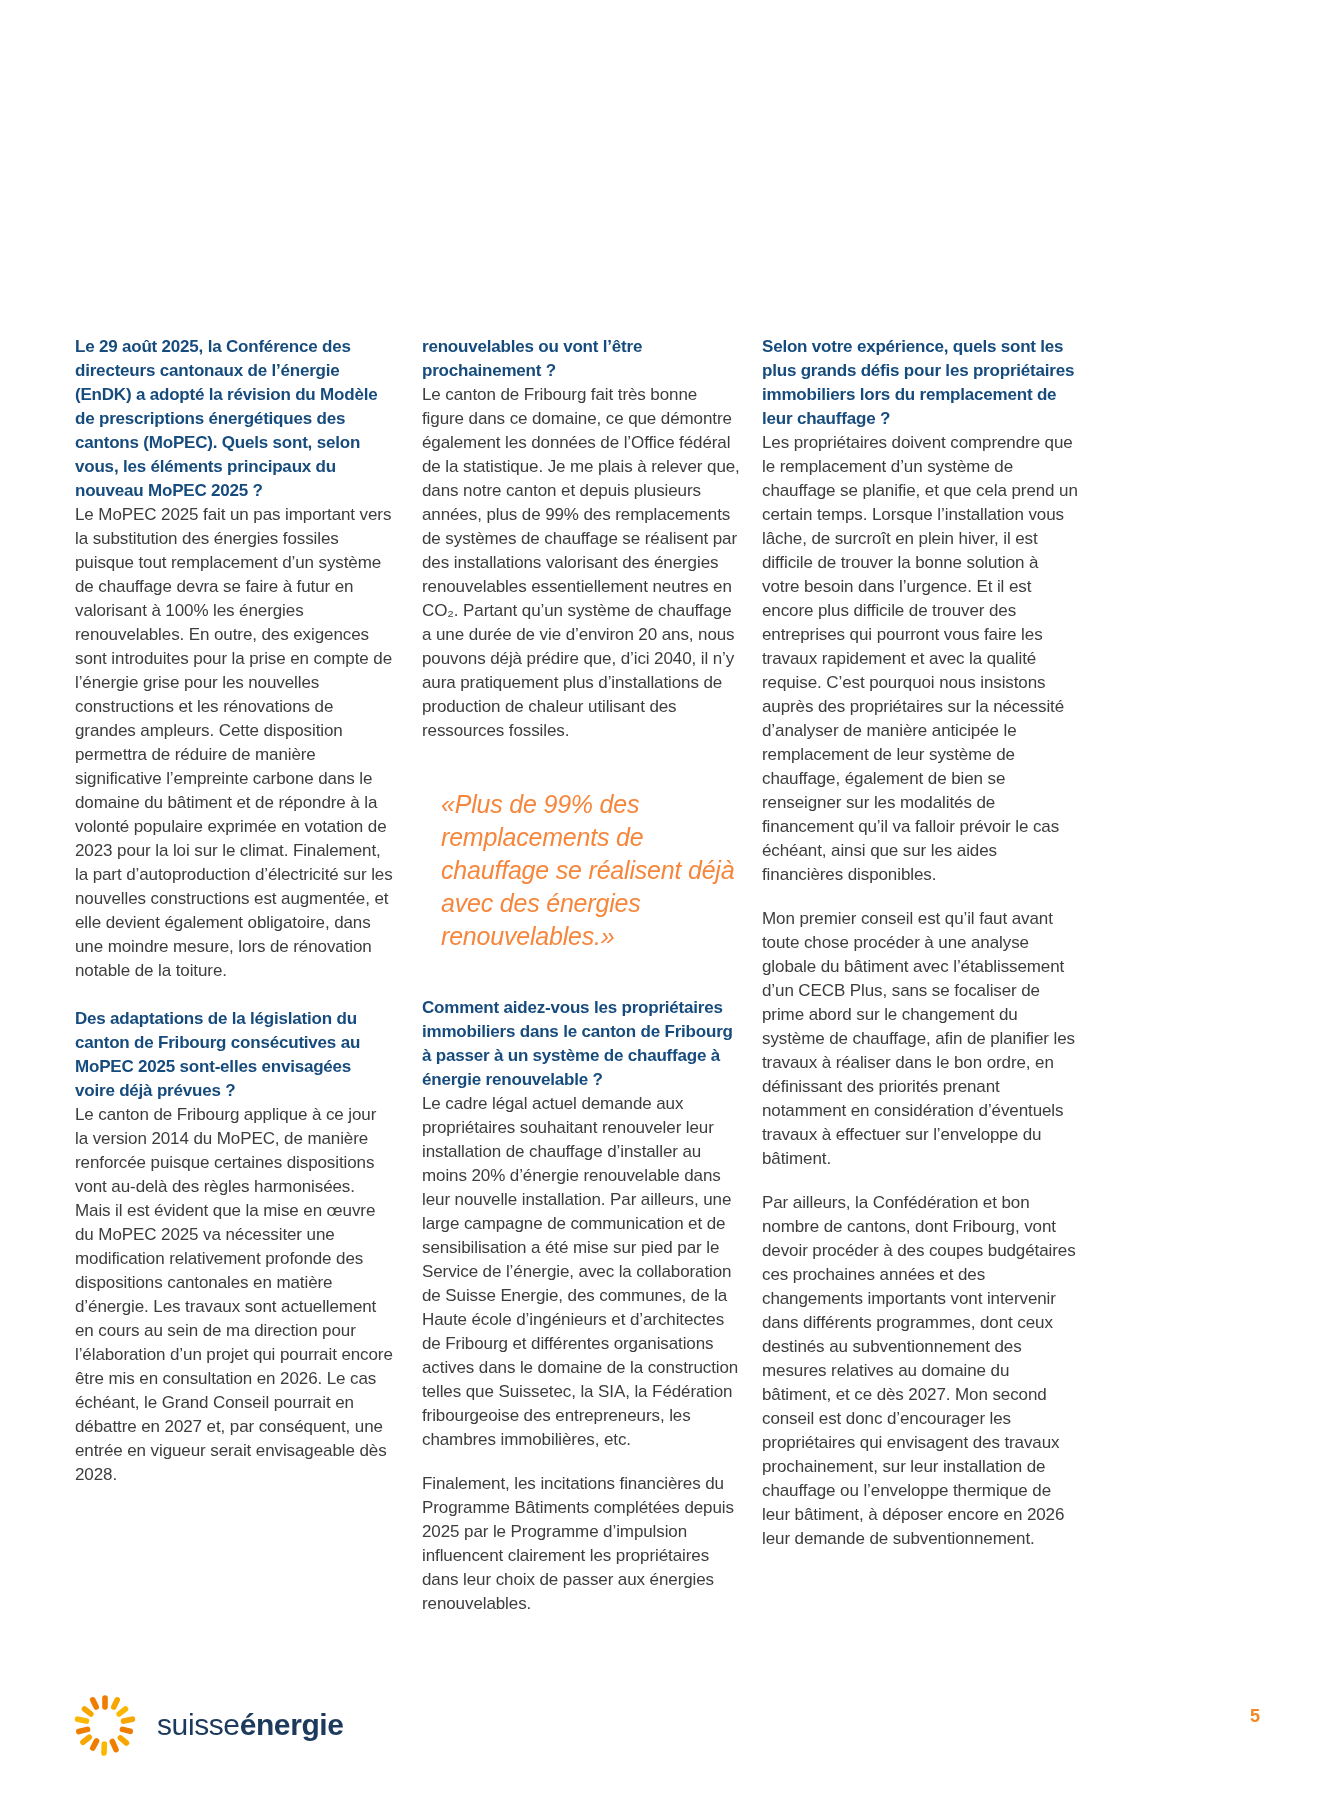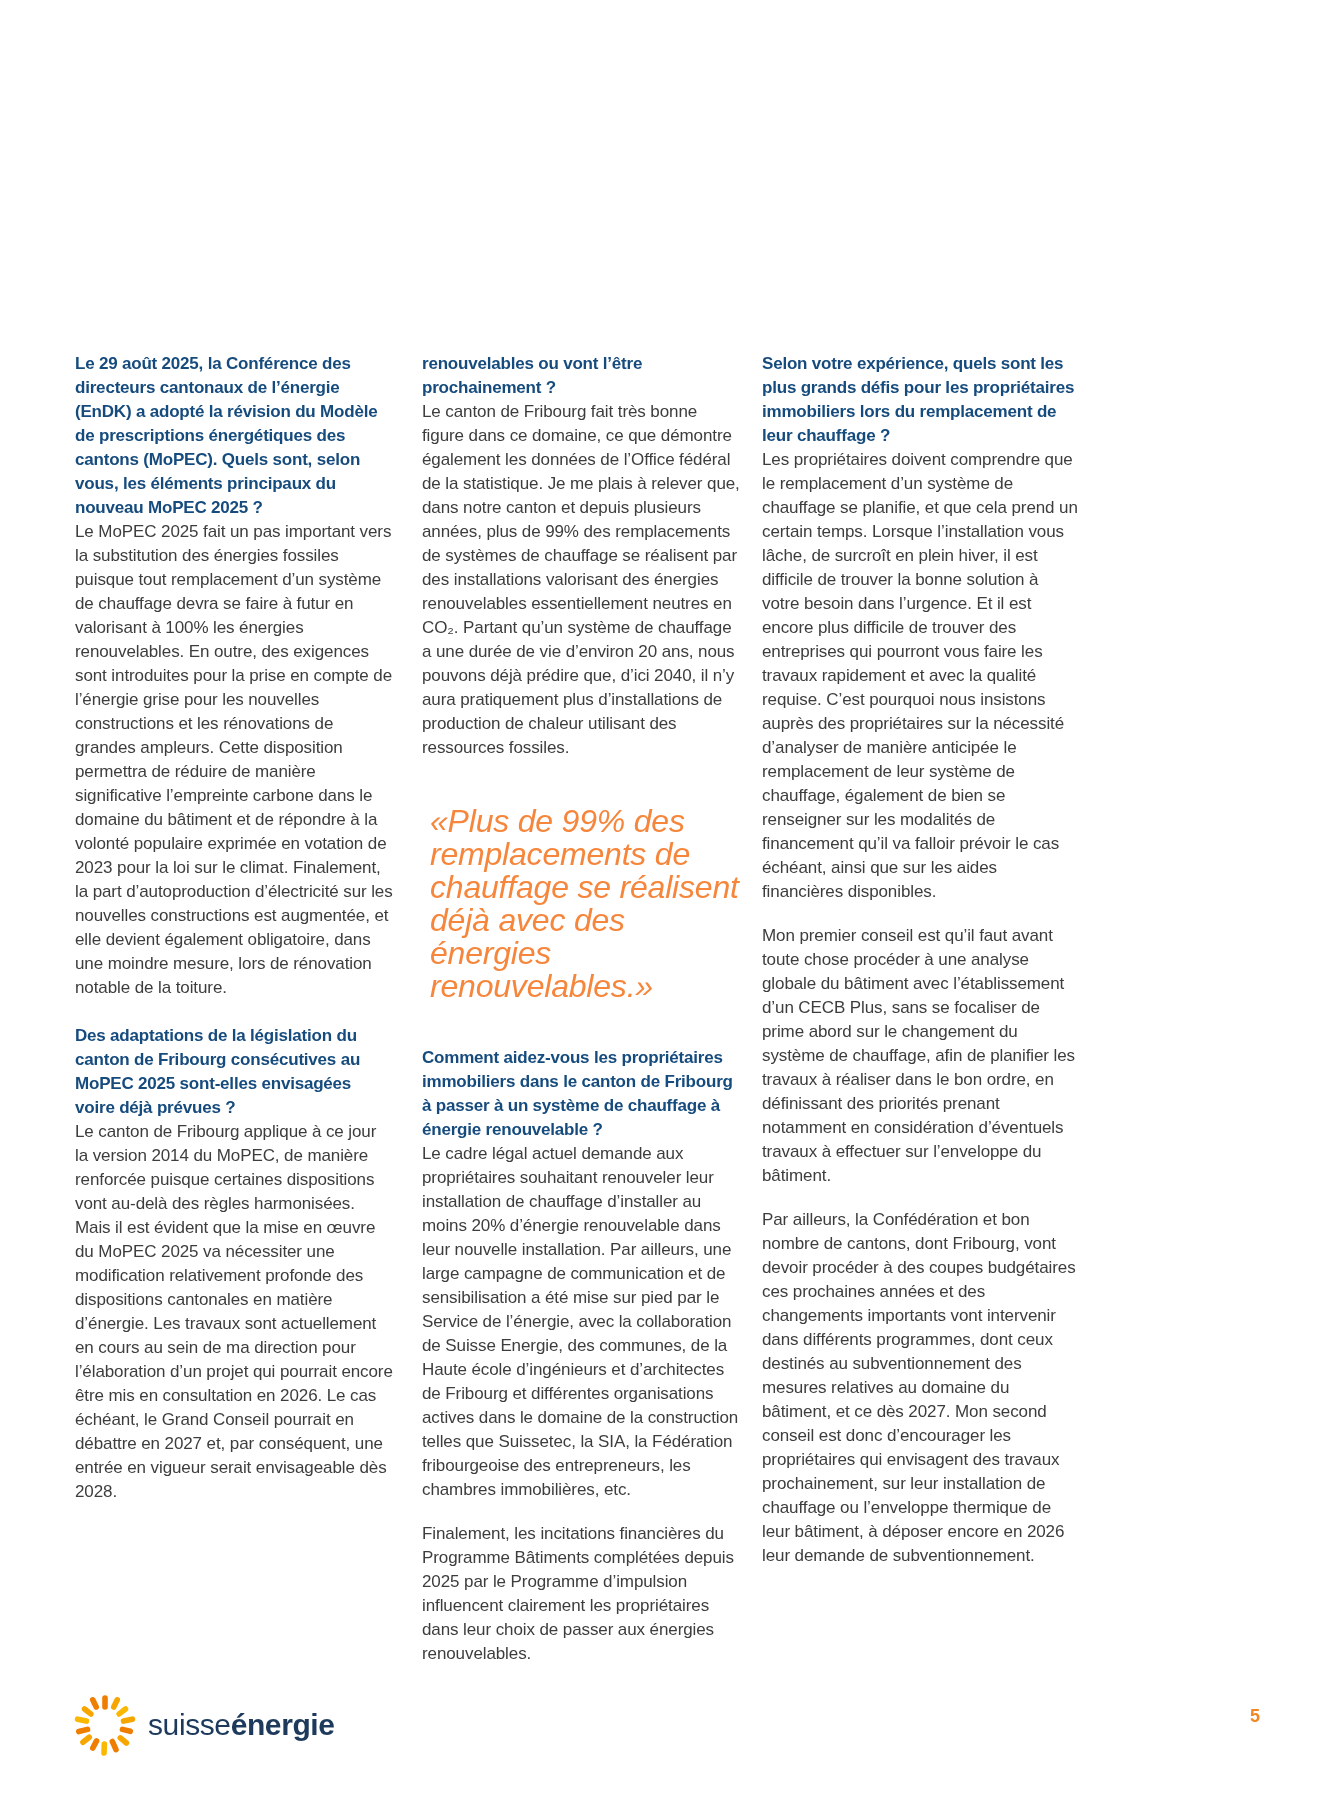--- a/index.html
+++ b/index.html
@@ -26,39 +26,39 @@
   #col-0{left:75px}
   #col-1{left:422px}
   #col-2{left:762px}
 
   .question{
     font-size:17px;line-height:24px;font-weight:700;
     color:var(--heading_blue);
     letter-spacing:-0.2px;
     margin:24px 0 0 0;
   }
-  .col > .question:first-child{margin-top:17px;}
+  .col > .question:first-child{margin-top:0;}
   .answer{
     font-size:17px;line-height:24px;font-weight:400;
     color:var(--body_gray);
     letter-spacing:-0.1px;
     margin:0;
   }
   .answer + .answer{margin-top:20px;}
   .quote{
-    font-size:32px;line-height:33px;font-style:italic;font-weight:400;
+    font-size:25px;line-height:33px;font-style:italic;font-weight:400;
     color:var(--quote_orange);
     letter-spacing:-0.2px;
-    margin:45px 0 43px 0;
+    margin:45px 0 43px 11px;
     padding-left:8px;
   }
 
   .footer-logo{
     position:absolute;left:72px;top:1692px;
-    display:flex;align-items:center;gap:10px;
+    display:flex;align-items:center;gap:19px;
   }
   .logo-text{
     font-size:30px;color:var(--logo_navy);
     letter-spacing:-0.4px;line-height:1;
   }
   .logo-text .bold{font-weight:700;}
   .page-number{
     position:absolute;left:1230px;top:1706px;width:30px;
     text-align:right;
     font-size:18px;font-weight:700;

